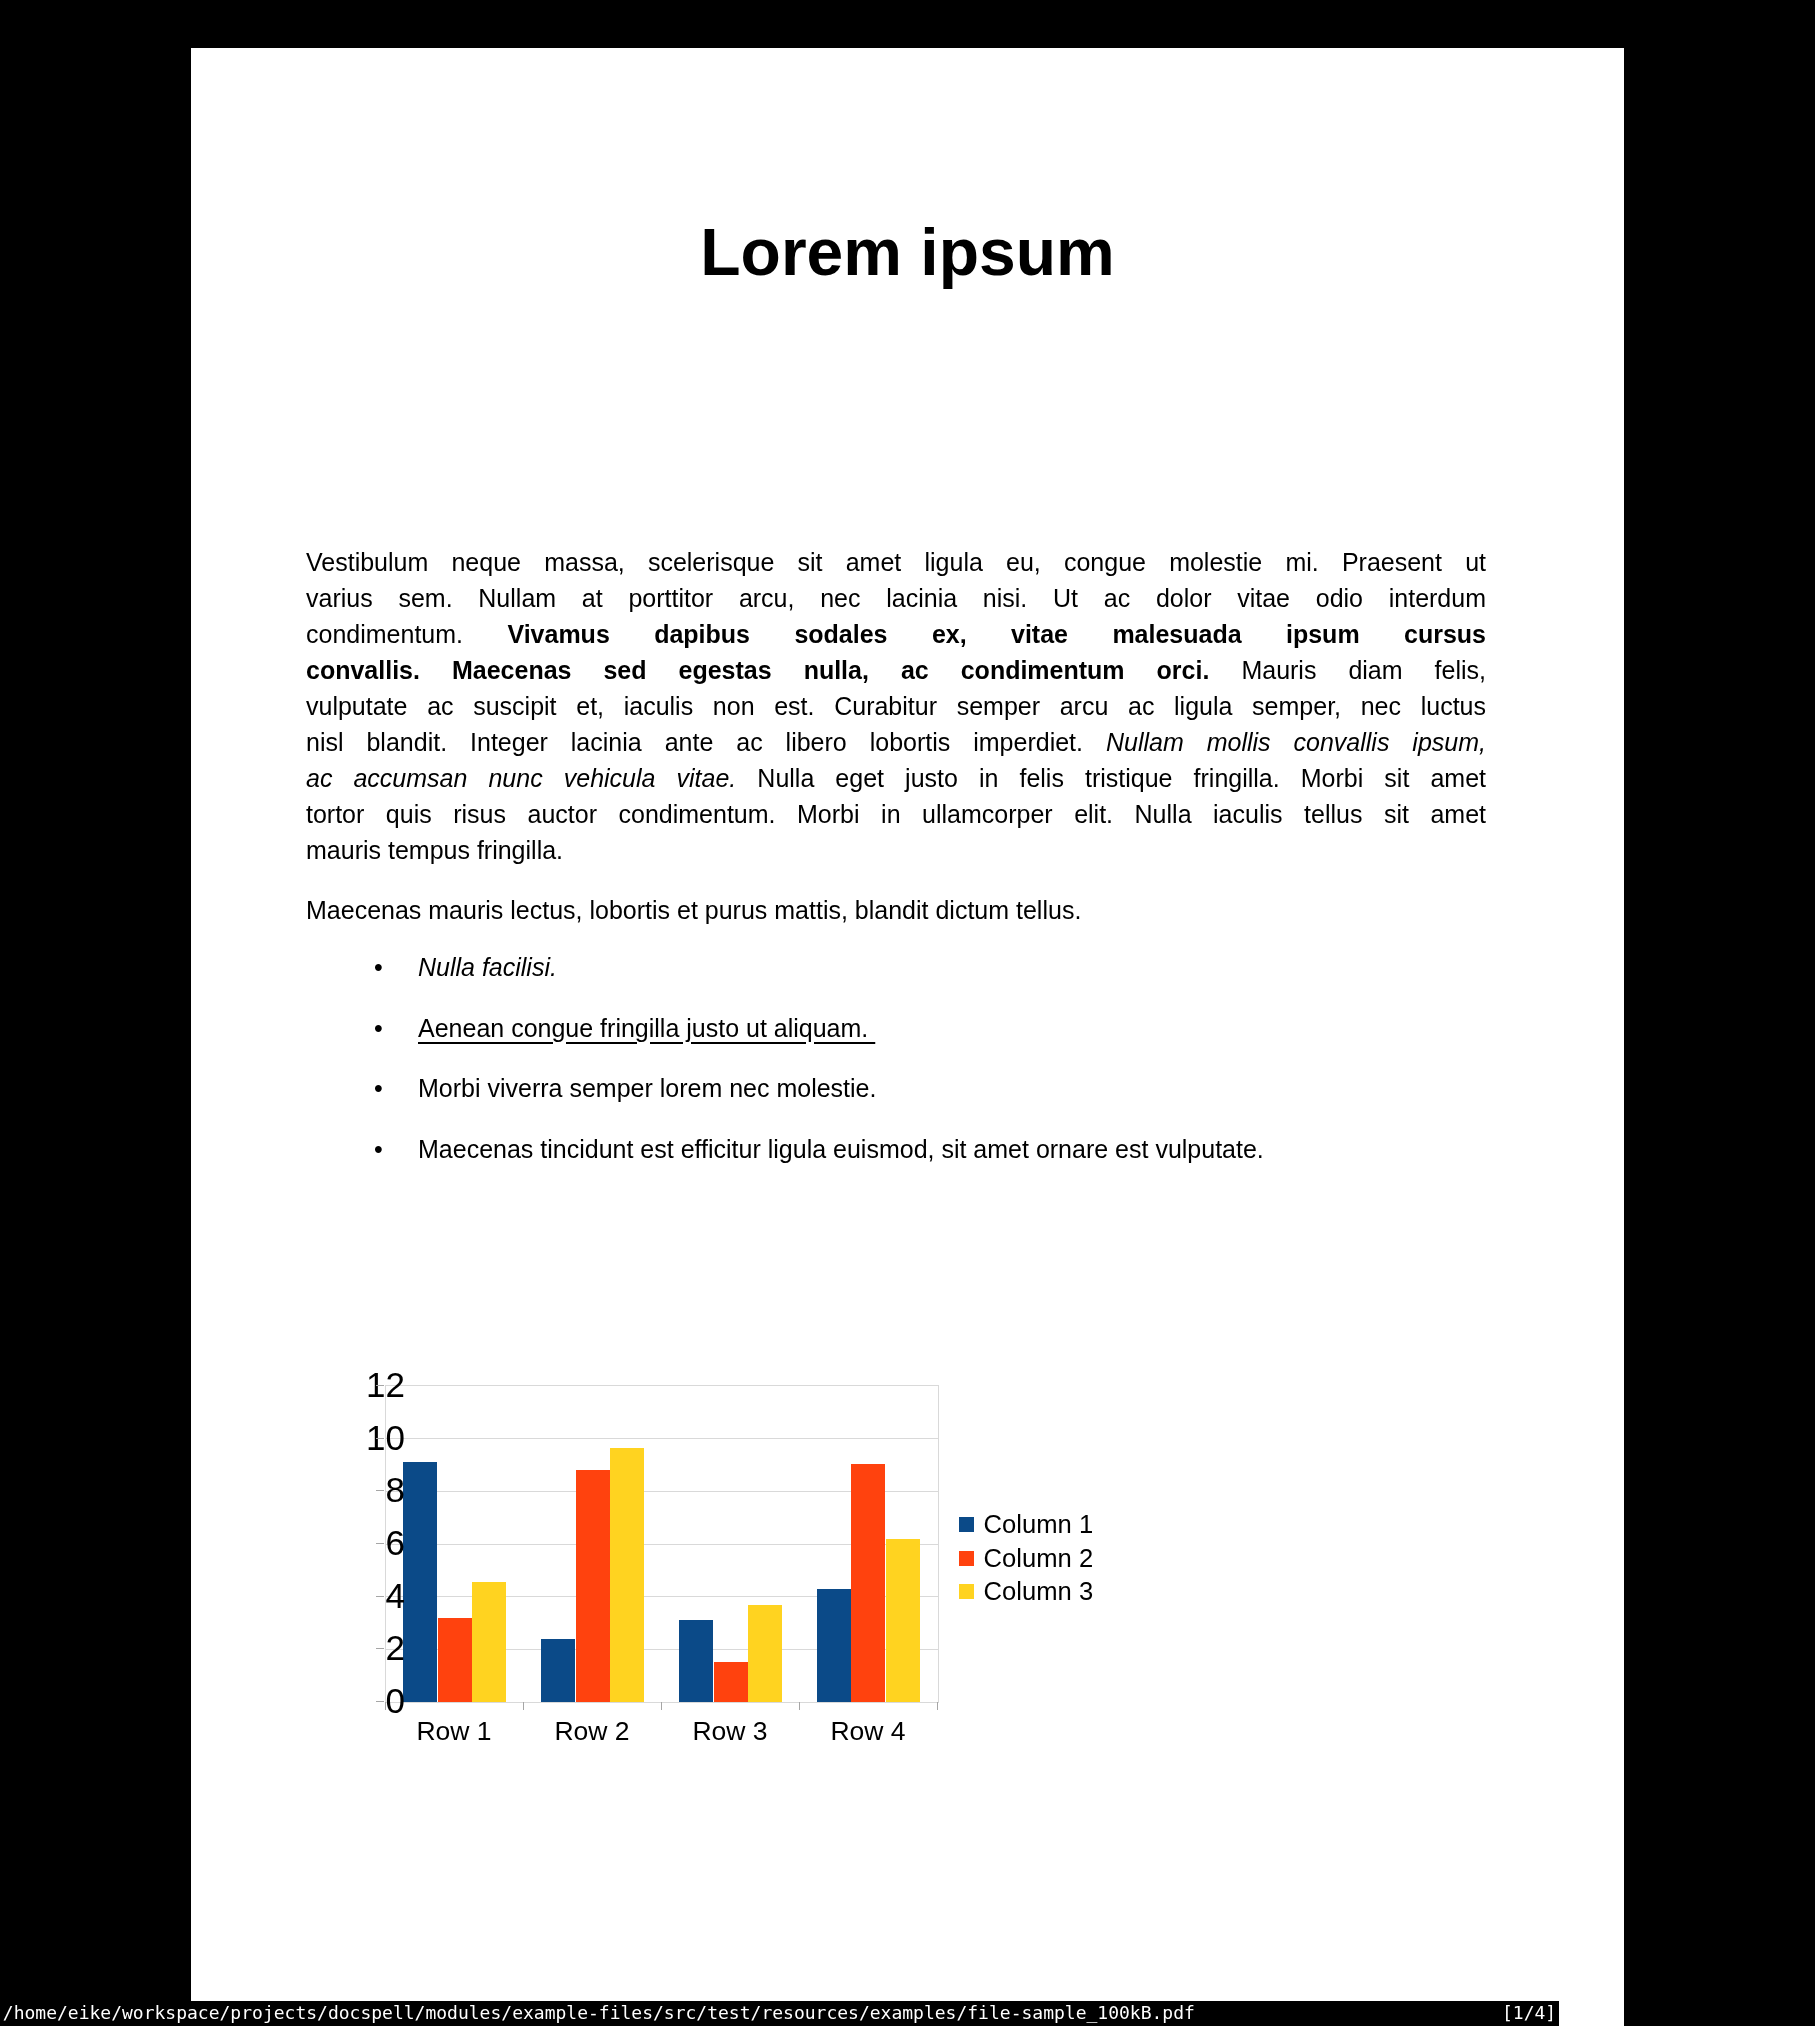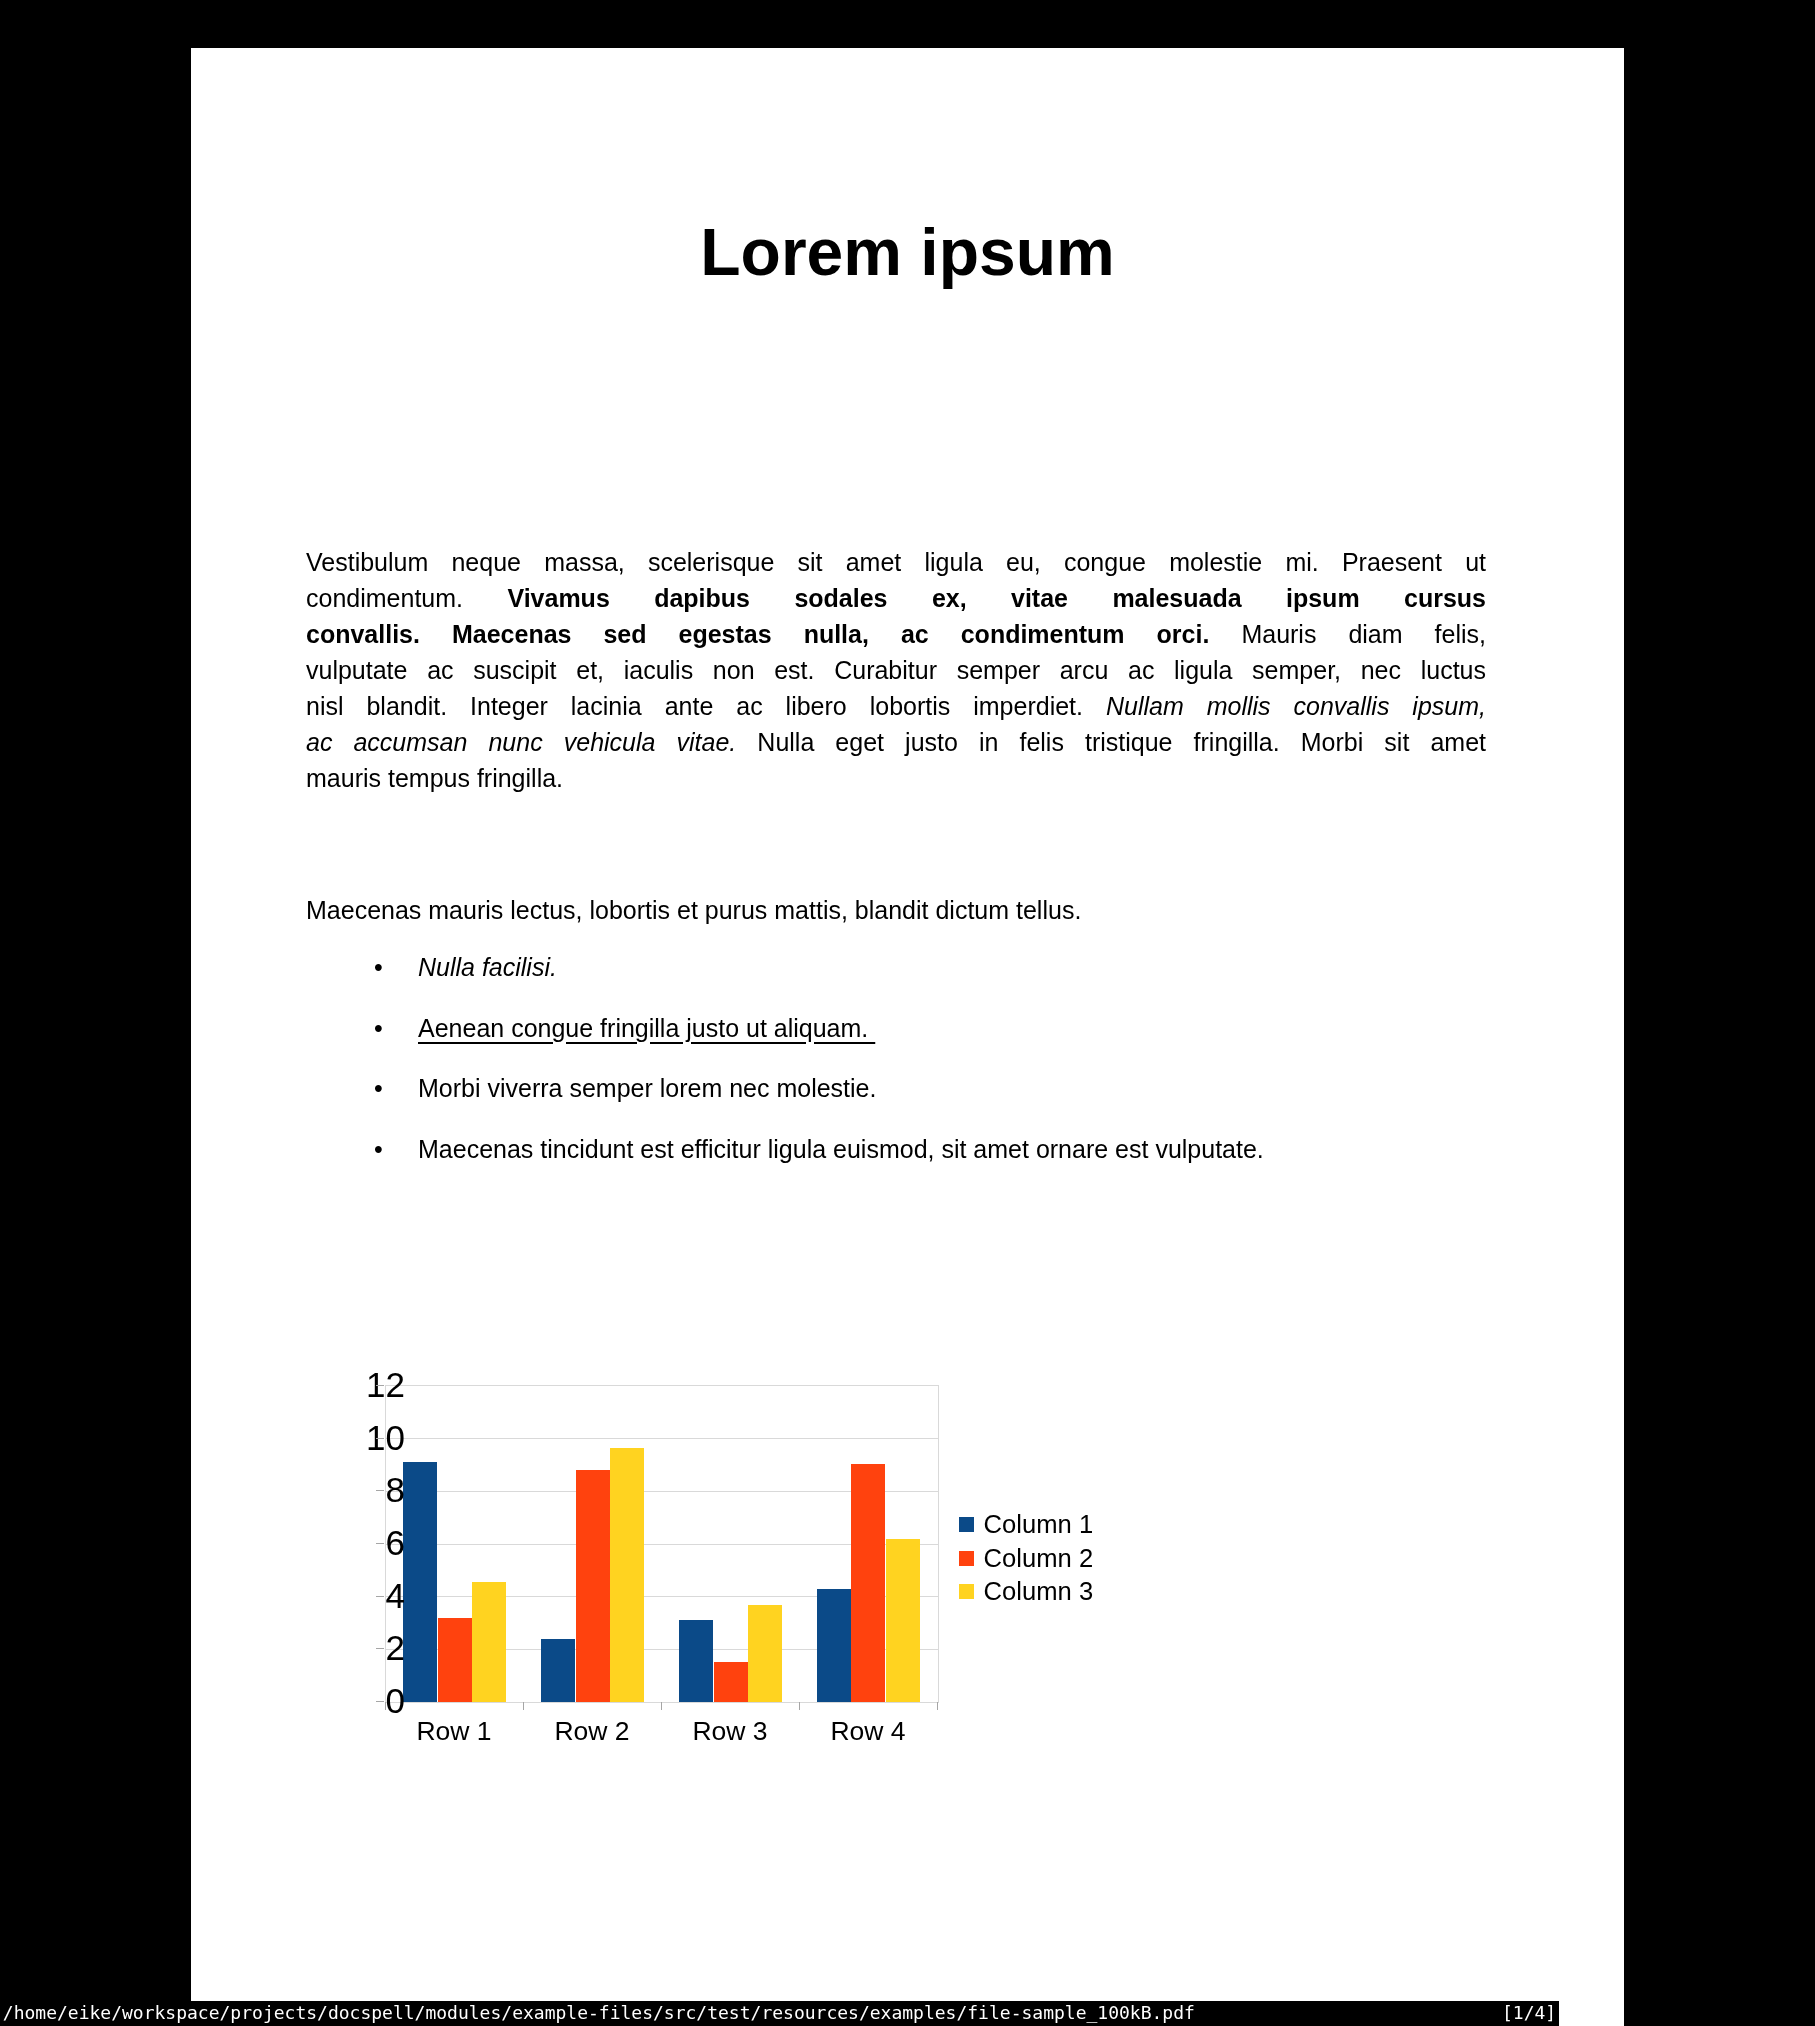--- a/index.html
+++ b/index.html
@@ -89,25 +89,27 @@
 <body>
 
 <div class="page">
 
   <div class="doc-title">Lorem ipsum</div>
 
 
   <div class="doc-body">
     <div class="para1">
         <div class="para-line just"><span class="seg-r">Vestibulum neque massa, scelerisque sit amet ligula eu, congue molestie mi. Praesent ut</span></div>
+        <div class="para-line just"><span class="seg-r">varius sem. Nullam at porttitor arcu, nec lacinia nisi. Ut ac dolor vitae odio interdum</span></div>
         <div class="para-line just"><span class="seg-r">condimentum. </span><span class="seg-b">Vivamus dapibus sodales ex, vitae malesuada ipsum cursus</span></div>
         <div class="para-line just"><span class="seg-b">convallis. Maecenas sed egestas nulla, ac condimentum orci.</span><span class="seg-r"> Mauris diam felis,</span></div>
         <div class="para-line just"><span class="seg-r">vulputate ac suscipit et, iaculis non est. Curabitur semper arcu ac ligula semper, nec luctus</span></div>
         <div class="para-line just"><span class="seg-r">nisl blandit. Integer lacinia ante ac libero lobortis imperdiet. </span><span class="seg-i">Nullam mollis convallis ipsum,</span></div>
         <div class="para-line just"><span class="seg-i">ac accumsan nunc vehicula vitae.</span><span class="seg-r"> Nulla eget justo in felis tristique fringilla. Morbi sit amet</span></div>
+        <div class="para-line just"><span class="seg-r">tortor quis risus auctor condimentum. Morbi in ullamcorper elit. Nulla iaculis tellus sit amet</span></div>
         <div class="para-line"><span class="seg-r">mauris tempus fringilla.</span></div>
       </div>
     <div class="para2">Maecenas mauris lectus, lobortis et purus mattis, blandit dictum tellus.</div>
     <ul class="bullet-list">
         <li class="seg-i" style="font-style: normal;"><span class="seg-i">Nulla facilisi.</span></li>
         <li class=""><span class="seg-u">Aenean congue fringilla justo ut aliquam. </span></li>
         <li class="seg-r"><span class="seg-r">Morbi viverra semper lorem nec molestie.</span></li>
         <li class="seg-r"><span class="seg-r">Maecenas tincidunt est efficitur ligula euismod, sit amet ornare est vulputate.</span></li>
       </ul>
   </div>

